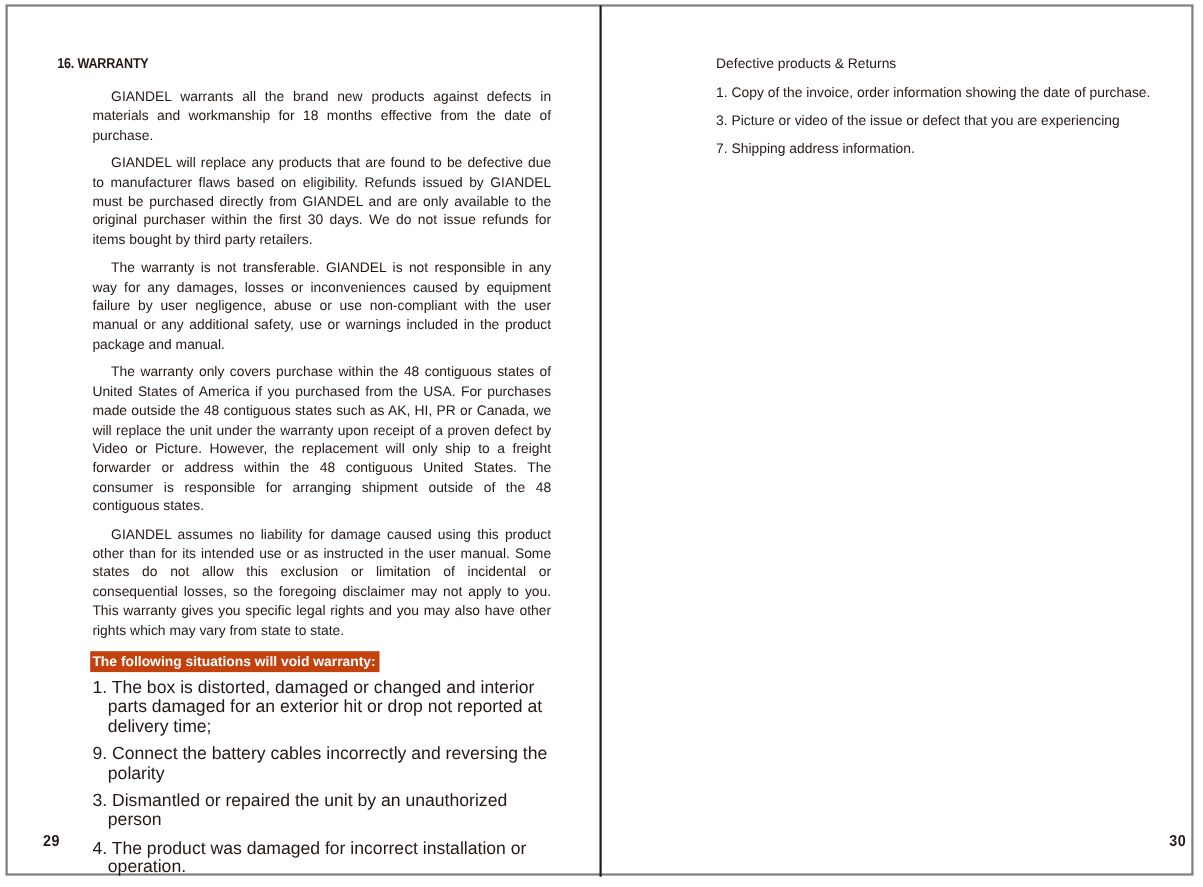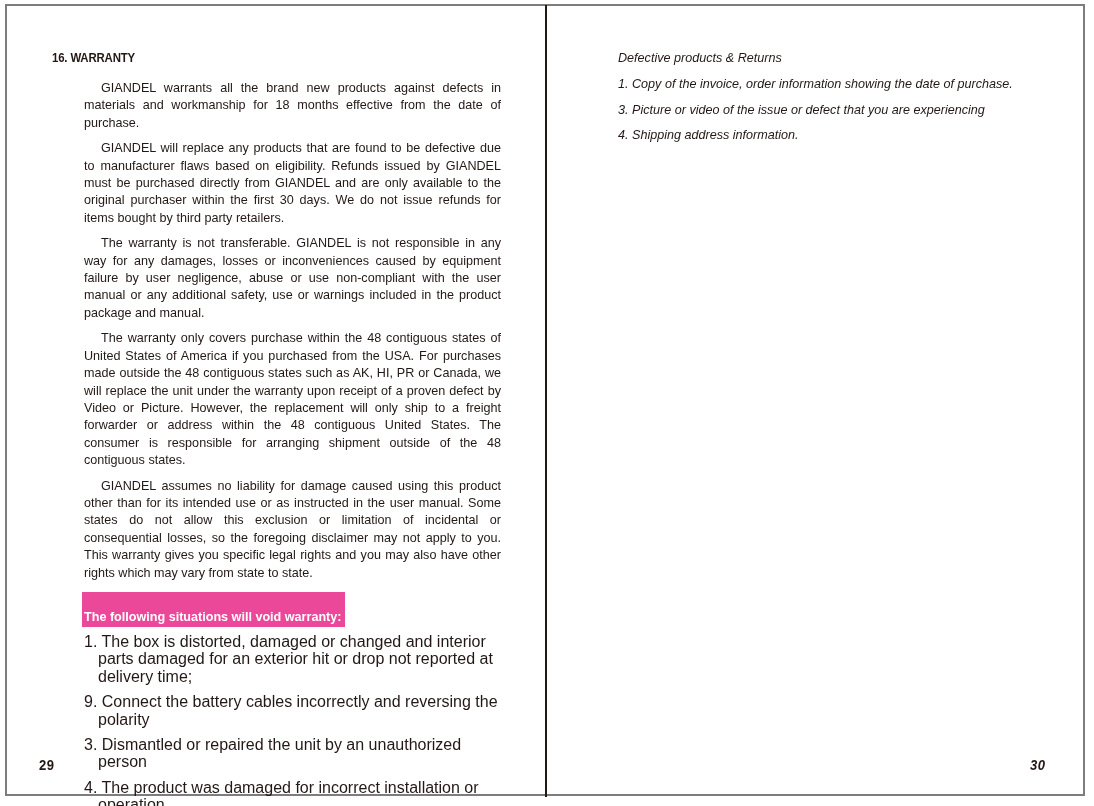--- a/index.html
+++ b/index.html
@@ -31,21 +31,21 @@
       width: 2px;
       height: 792px;
       background: #231815;
     }
     .page {
       position: absolute;
       top: 0;
       height: 806px;
     }
     .page-left { left: 0; width: 522px; }
-    .page-right { left: 541px; width: 459px; font-style: italic; }
+    .page-right { left: 574px; width: 459px; }
 
     .section-title {
       position: absolute;
       left: 52px;
       top: 50px;
       font-family: "Liberation Sans", sans-serif;
       font-weight: bold;
       font-size: 13px;
       letter-spacing: -0.2px;
       transform: scaleX(0.88);
@@ -60,26 +60,26 @@
     }
     .para {
       font-size: 12.6px;
       line-height: 17.4px;
       text-align: justify;
       text-indent: 17px;
       margin: 0 0 8px 0;
     }
     .void-heading {
       display: inline-block;
-      background: #ec4899;
+      background: #c2410c;
       color: #ffffff;
       font-weight: bold;
       font-size: 12.6px;
       line-height: 19px;
-      padding: 16px 3px 0 2px;
+      padding: 0 3px 0 2px;
       margin: 2px 0 6px -2px;
     }
     .list {
       margin: 0;
       padding: 0;
       list-style: none;
     }
     .list-item {
       font-size: 16px;
       line-height: 17.4px;
@@ -144,17 +144,17 @@
   </div>
 
   <div class="page-num page-num-left">29</div>
 </div>
 
 <div class="page page-right">
   <div class="right-col">
     <div class="right-heading">Defective products &amp; Returns</div>
     <div class="right-list-item">1. Copy of the invoice, order information showing the date of purchase.</div>
     <div class="right-list-item">3. Picture or video of the issue or defect that you are experiencing</div>
-    <div class="right-list-item">4. Shipping address information.</div>
+    <div class="right-list-item">7. Shipping address information.</div>
   </div>
 
   <div class="page-num page-num-right">30</div>
 </div>
 
 </body></html>

